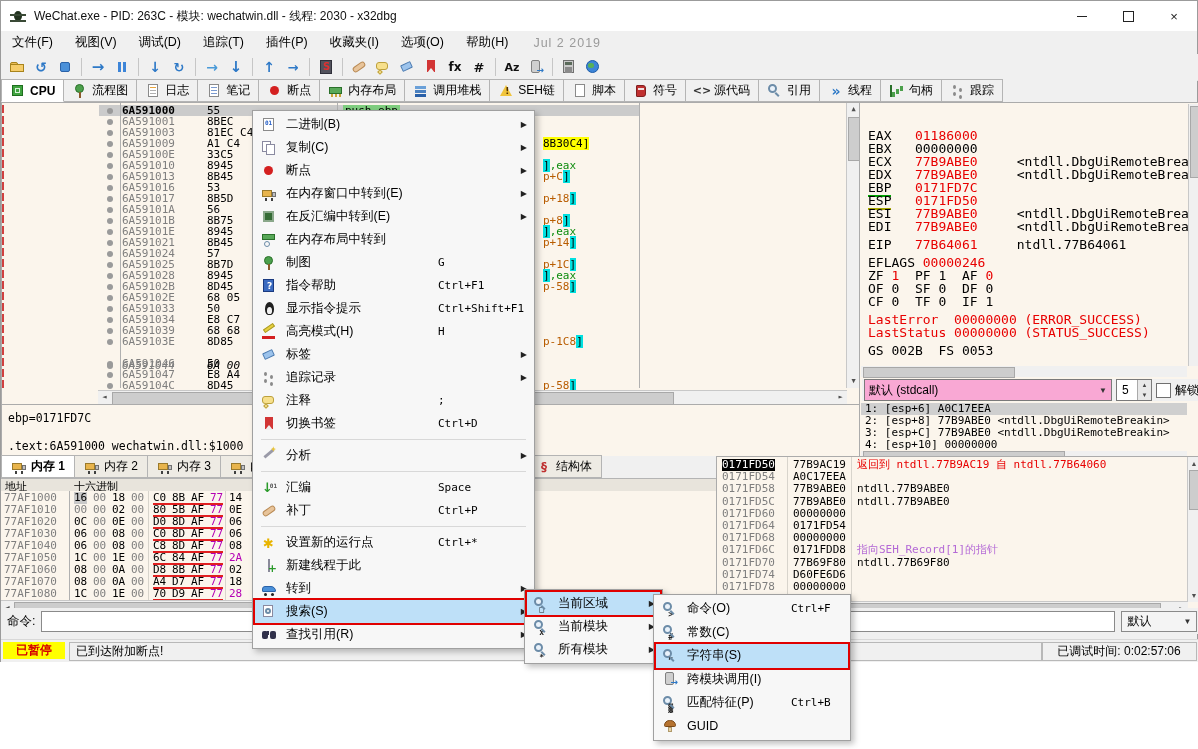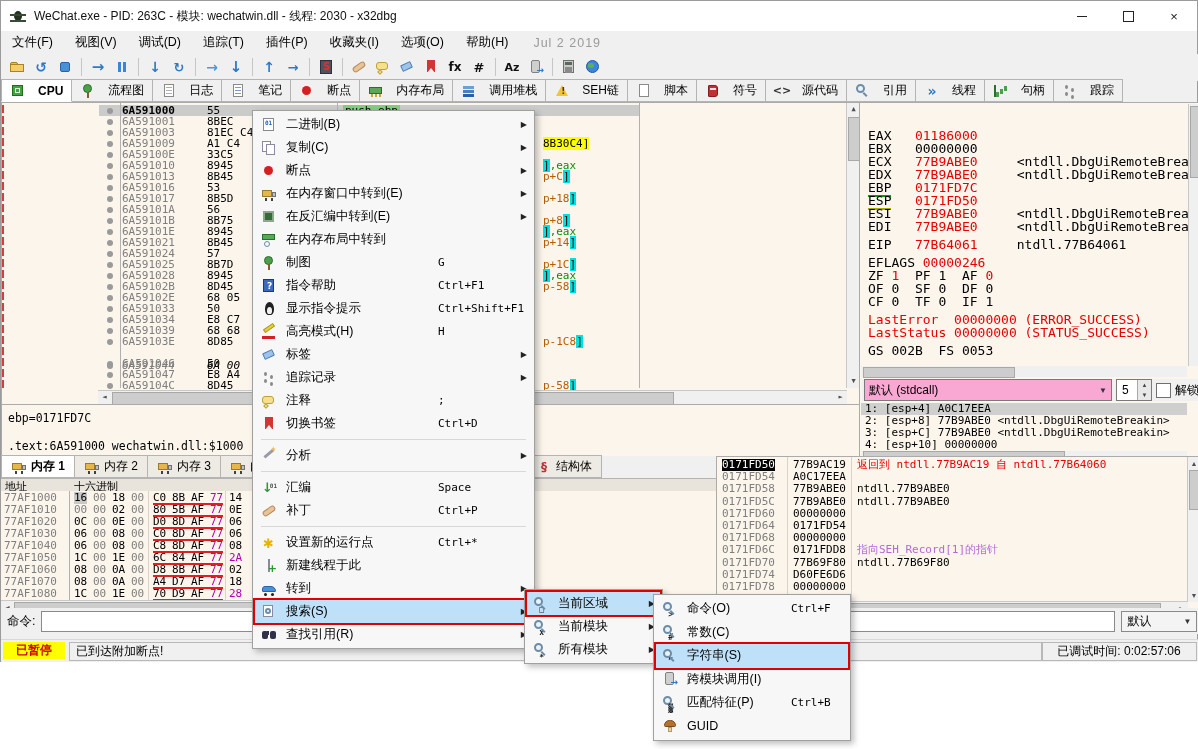--- a/index.html
+++ b/index.html
@@ -21,21 +21,21 @@
   
   #menubar{position:absolute;left:0;top:30px;width:100%;height:23px;background:#f0f0f0;display:flex;align-items:center;font-size:12.5px}
   .mb-item{padding:0 11px;height:100%;display:flex;align-items:center}
   #builddate{color:#9a9a9a;margin-left:14px;letter-spacing:1px}
   
   #toolbar{position:absolute;left:0;top:53px;width:100%;height:26px;background:#f0f0f0;display:flex;align-items:center;padding-left:4px;border-bottom:1px solid #e2e2e2}
   .tb{width:22px;height:22px;display:flex;align-items:center;justify-content:center;margin:0 1px}
   .tsep{width:1px;height:18px;background:#c6c6c6;margin:0 4px}
   
   #tabbar{position:absolute;left:0;top:79px;width:100%;height:22px;background:#f0f0f0;display:flex;align-items:flex-end}
-  .tab{height:21px;display:flex;align-items:center;padding:0 8px;border:1px solid #b4b4b4;border-left:none;background:#f0f0f0;font-size:12px;gap:12px}
+  .tab{height:21px;display:flex;align-items:center;padding:0 8px;border:1px solid #b4b4b4;border-left:none;background:#f0f0f0;font-size:12px;gap:4px}
   .tab:first-child{border-left:1px solid #b4b4b4}
   .tab.active{background:#fff;border-bottom:1px solid #fff;font-weight:bold}
   
   .ic{width:16px;height:16px;display:inline-block;position:relative;flex:none;vertical-align:middle}
   .ic::before,.ic::after{content:"";position:absolute;box-sizing:border-box}
   .gly{display:flex;align-items:center;justify-content:center;font-weight:bold;font-family:"DejaVu Sans",sans-serif}
   
   .ic-open-folder::before{left:1px;top:3px;width:8px;height:5px;background:#edbd5a;border:1px solid #a8841c;border-radius:2px 2px 0 0}
   .ic-open-folder::after{left:1px;top:5px;width:14px;height:8px;background:#f6cd6a;border:1px solid #a8841c}
   .ic-pause::before{left:4px;top:3px;width:3px;height:10px;background:#3d85d8}
@@ -560,21 +560,21 @@
       <div id="spin">
         <div class="v">5</div>
         <div class="ud">
             <div>▲</div>
             <div>▼</div>
           </div>
       </div>
       <div id="chk"></div>
       <span>解锁</span>
     </div>
-    <div id="args" class="mono"><div class="argrow sel">1: [esp+4] A0C17EEA</div><div class="argrow">2: [esp+8] 77B9ABE0 &lt;ntdll.DbgUiRemoteBreakin&gt;</div><div class="argrow">3: [esp+C] 77B9ABE0 &lt;ntdll.DbgUiRemoteBreakin&gt;</div><div class="argrow">4: [esp+10] 00000000</div></div>
+    <div id="args" class="mono"><div class="argrow sel">1: [esp+6] A0C17EEA</div><div class="argrow">2: [esp+8] 77B9ABE0 &lt;ntdll.DbgUiRemoteBreakin&gt;</div><div class="argrow">3: [esp+C] 77B9ABE0 &lt;ntdll.DbgUiRemoteBreakin&gt;</div><div class="argrow">4: [esp+10] 00000000</div></div>
     <div id="argshs">
       <div class="thumb" style="left:2px;top:0;width:200px;height:5px"></div>
     </div>
   </div>
 
   <div id="dump" class="pane">
     <div id="dumptabs">
         <div class="dtab active">
           <span class="ic ic-truck"></span>
           <span>内存 1</span>

